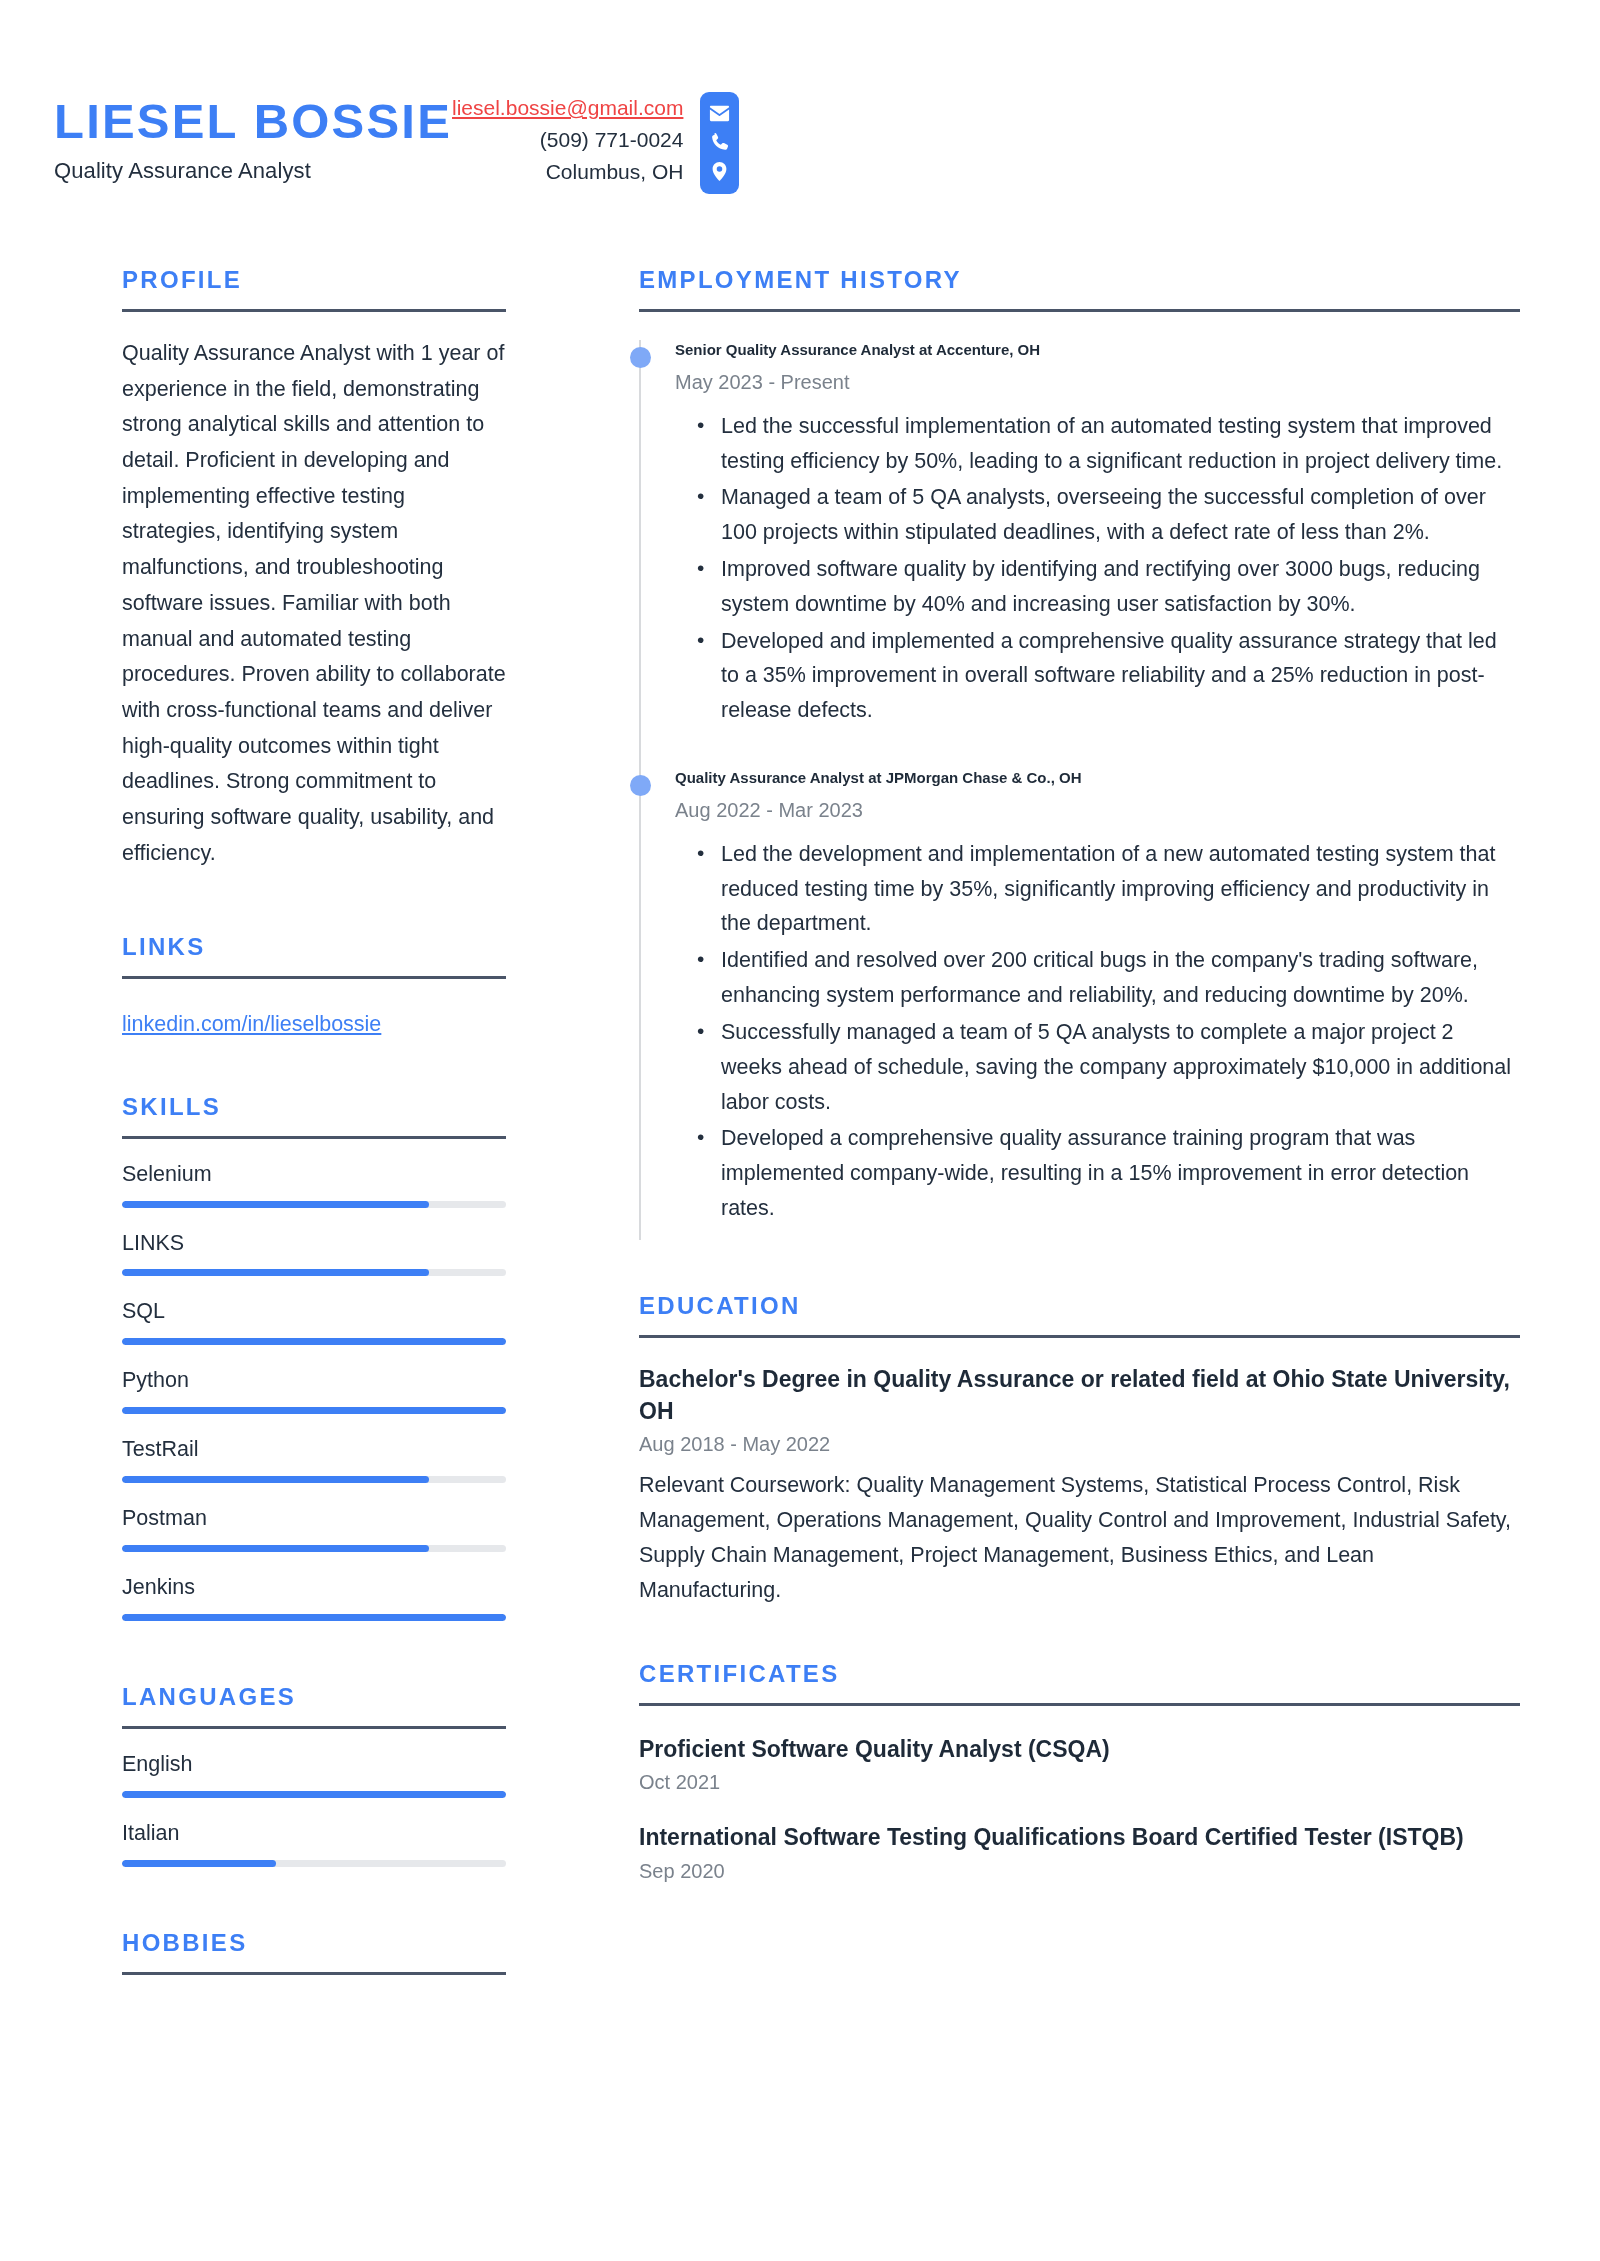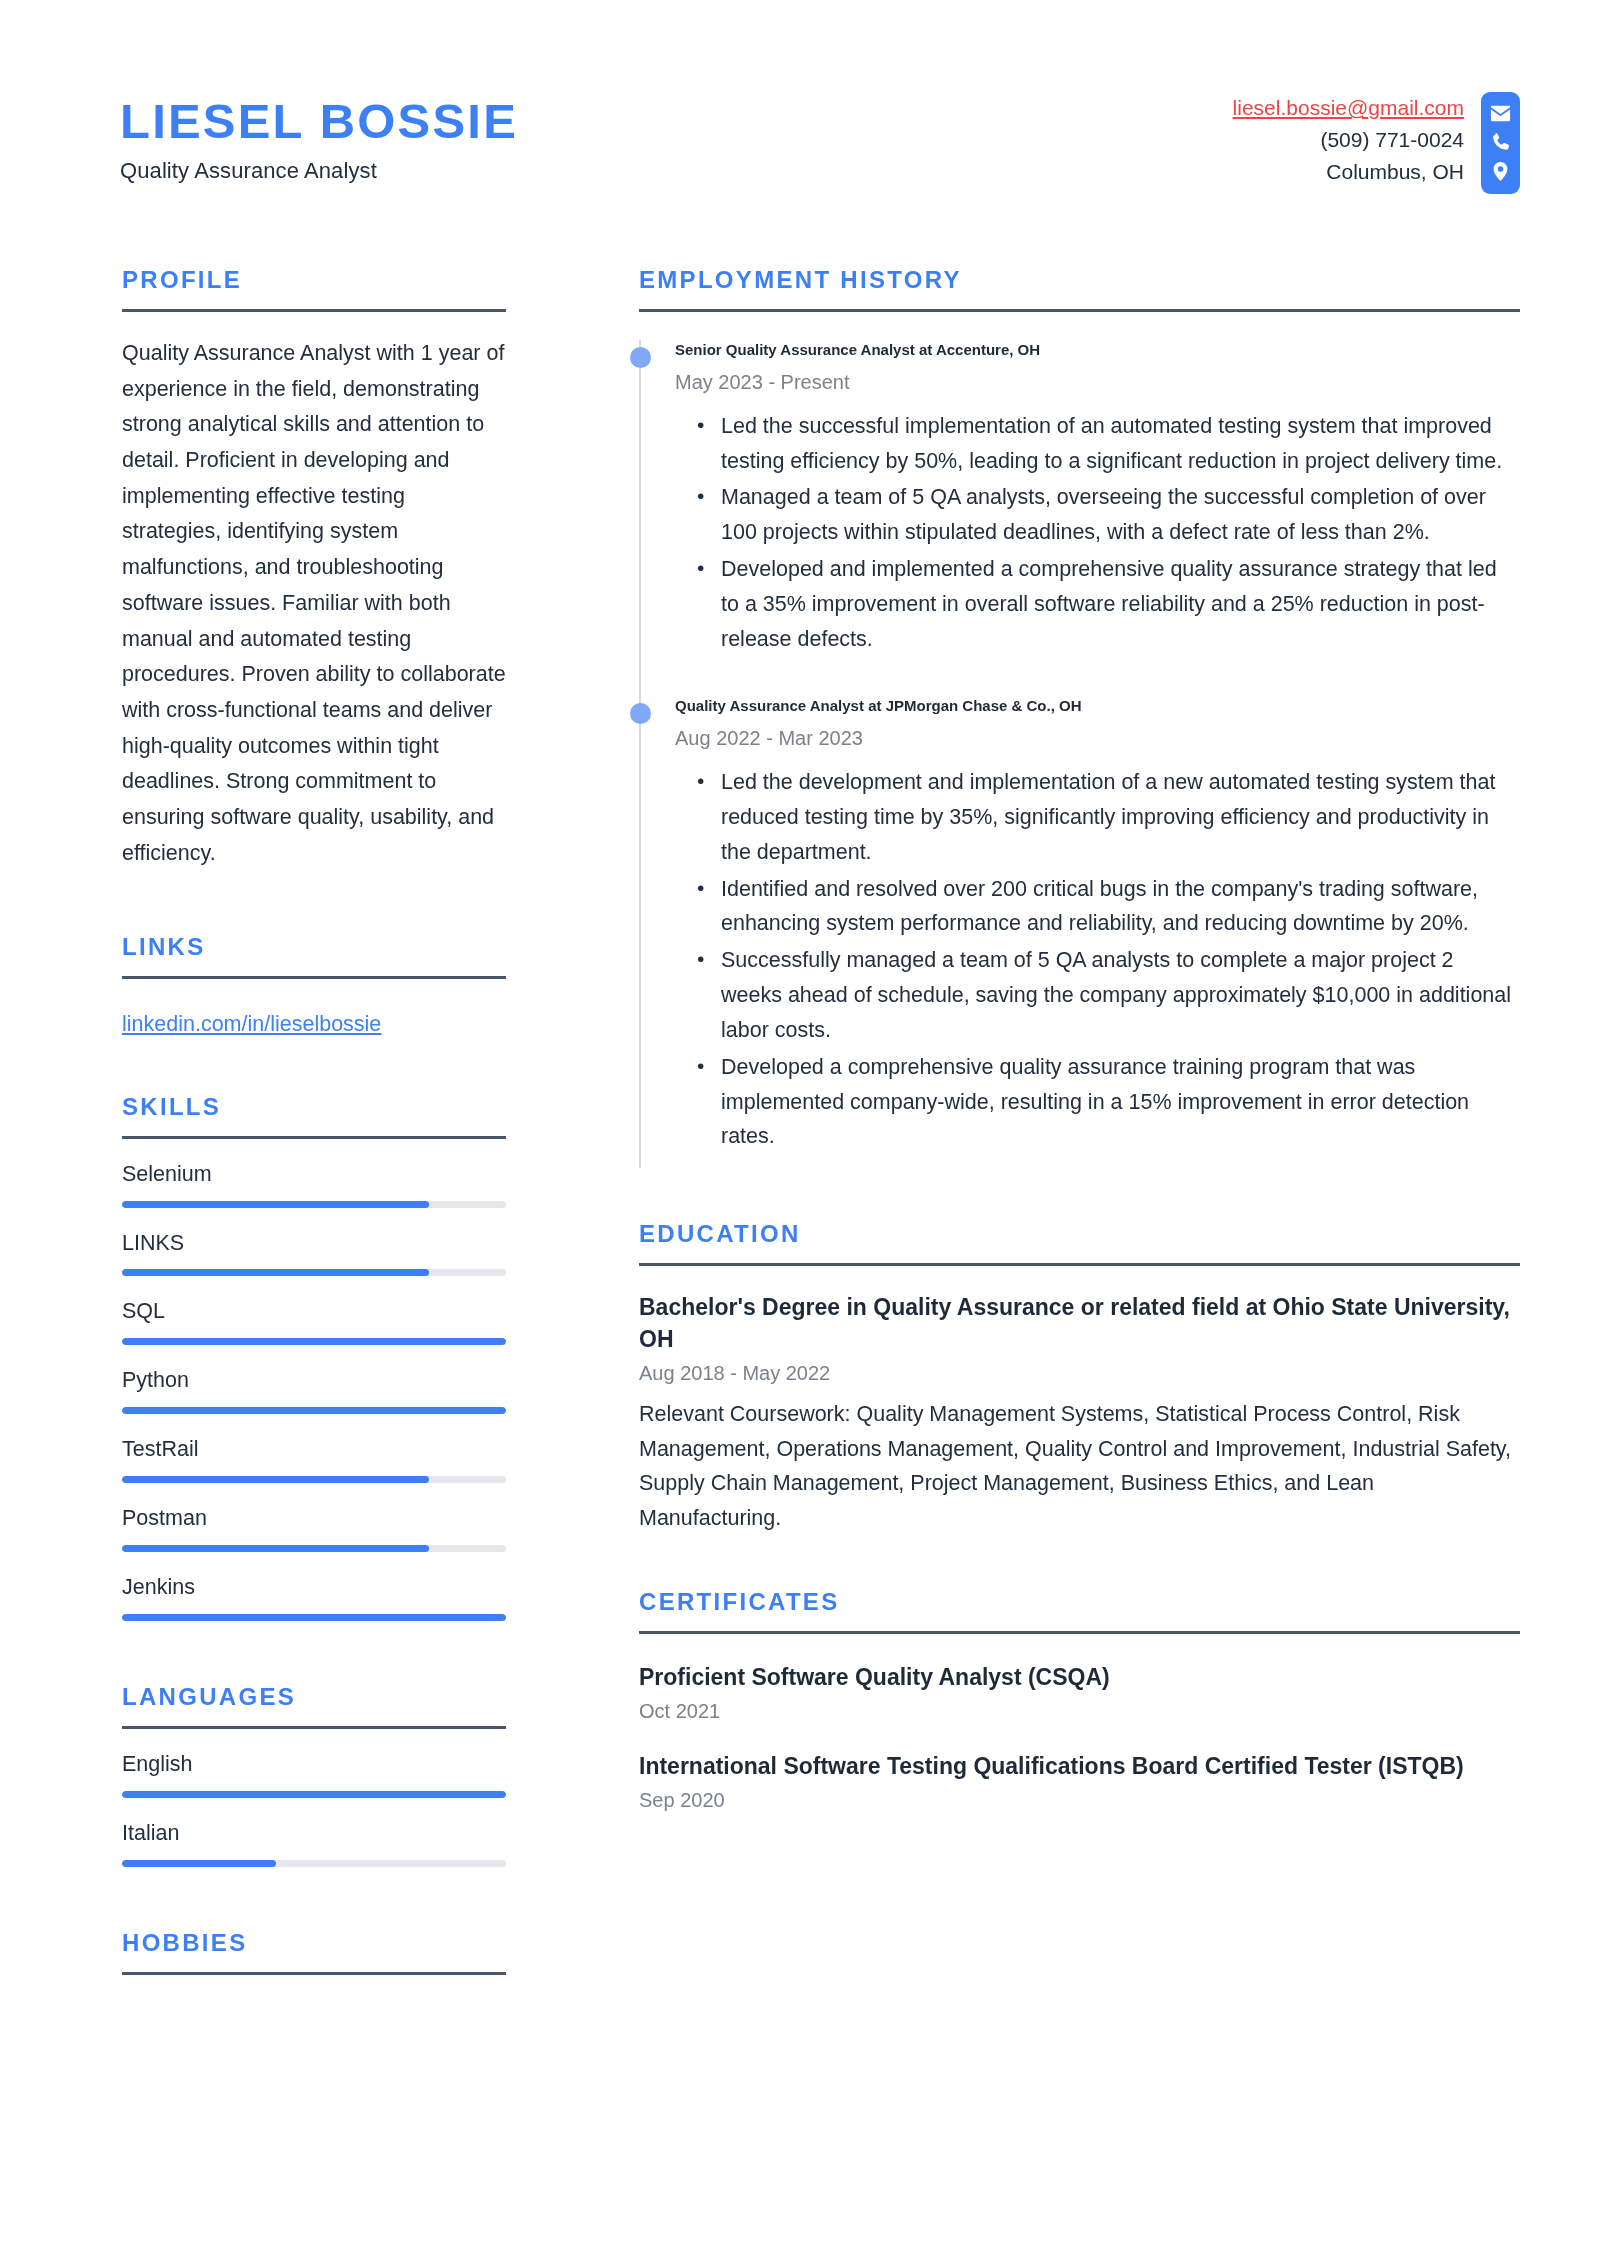--- a/index.html
+++ b/index.html
@@ -18,22 +18,22 @@
     height: 2261px;
     background: #ffffff;
     overflow: hidden;
     padding: 0;
   }
 
   
   .header {
     display: flex;
     align-items: flex-start;
-    justify-content: space-between;
-    padding: 78px 80px 0 120px;
+    justify-content: flex-start;
+    padding: 78px 80px 0 54px;
   }
 
   .name-block { padding-top: 18px; }
 
   .name {
     font-size: 49px;
     font-weight: 700;
     letter-spacing: 2.2px;
     color: #3d7ff5;
     line-height: 1.06;
@@ -410,20 +410,21 @@
 
         <div class="timeline">
 
           <div class="tl-entry">
             <span class="tl-dot"></span>
             <div class="entry-title">Senior Quality Assurance Analyst at Accenture, OH</div>
             <div class="entry-date">May 2023 - Present</div>
             <ul class="bullets">
               <li>Led the successful implementation of an automated testing system that improved testing efficiency by 50%, leading to a significant reduction in project delivery time.</li>
               <li>Managed a team of 5 QA analysts, overseeing the successful completion of over 100 projects within stipulated deadlines, with a defect rate of less than 2%.</li>
+              <li>Improved software quality by identifying and rectifying over 3000 bugs, reducing system downtime by 40% and increasing user satisfaction by 30%.</li>
               <li>Developed and implemented a comprehensive quality assurance strategy that led to a 35% improvement in overall software reliability and a 25% reduction in post-release defects.</li>
             </ul>
           </div>
 
           <div class="tl-entry">
             <span class="tl-dot"></span>
             <div class="entry-title">Quality Assurance Analyst at JPMorgan Chase &amp; Co., OH</div>
             <div class="entry-date">Aug 2022 - Mar 2023</div>
             <ul class="bullets">
               <li>Led the development and implementation of a new automated testing system that reduced testing time by 35%, significantly improving efficiency and productivity in the department.</li>

